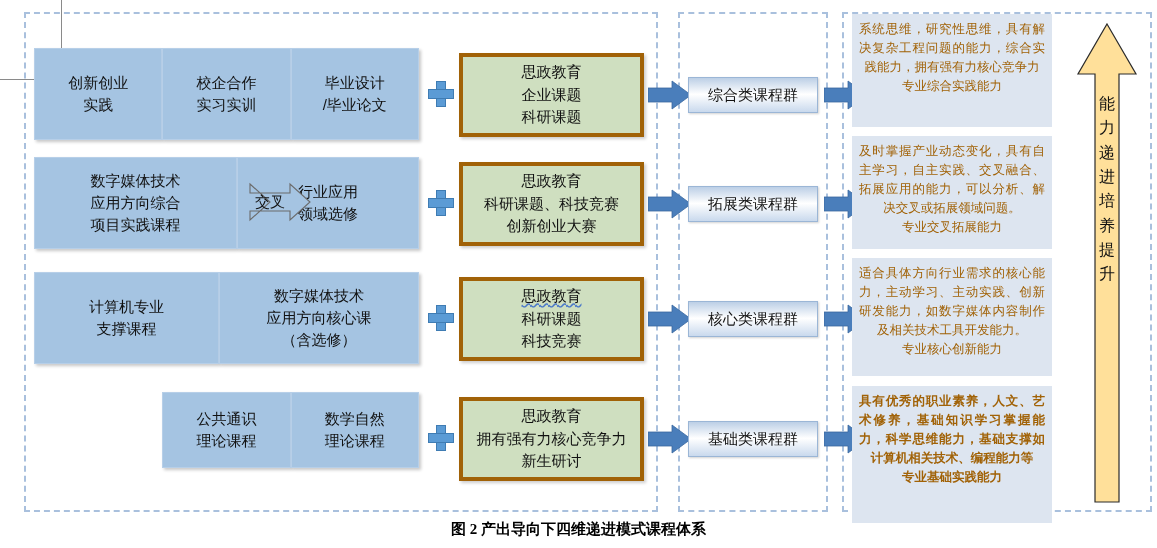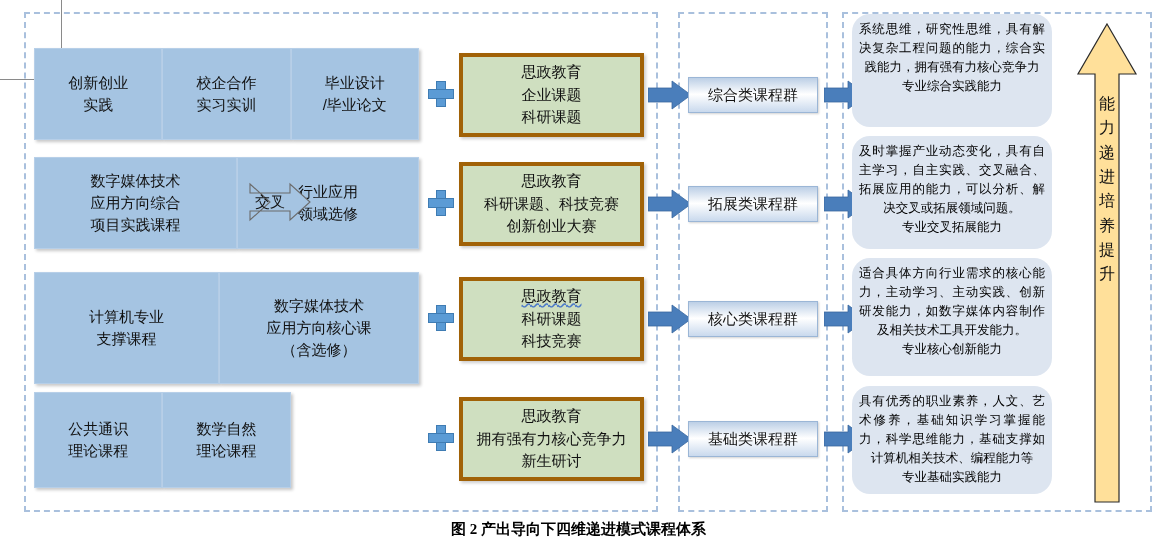--- a/index.html
+++ b/index.html
@@ -63,25 +63,25 @@
   }
   .course-box .cb-inner { padding: 2px 4px; }
 
   #row1 { top: 48px;  height: 92px; }
   #row1 .course-box { width: 128.3px; }
 
   #row2 { top: 157px; height: 92px; }
   #row2 .course-box:nth-child(1) { width: 203px; }
   #row2 .course-box:nth-child(2) { width: 182px; }
 
-  #row3 { top: 272px; height: 112px; }
+  #row3 { top: 272px; height: 92px; }
   #row3 .course-box:nth-child(1) { width: 185px; }
   #row3 .course-box:nth-child(2) { width: 200px; }
 
-  #row4 { top: 392px; height: 96px; }
+  #row4 { top: 392px; height: 76px; justify-content: flex-end; }
   #row4 .course-box { width: 128.3px; }
 
   
   .cross-marker {
     position: absolute;
     left: 228px;
     top: 180px;
     width: 84px;
     height: 44px;
     display: flex;
@@ -181,33 +181,32 @@
   
   .outcome-box {
     position: absolute;
     left: 852px;
     width: 200px;
     background: #dde5f0;
     box-sizing: border-box;
     padding: 6px 7px;
     font-size: 12.5px;
     line-height: 1.52;
-    color: #000000;
+    color: #a16207;
     text-align: justify;
     text-align-last: center;
-    border-radius: 18px;
   }
   .outcome-box .summary {
     display: block;
     text-align: center;
   }
   #out1 { top: 14px;  height: 113px; }
   #out2 { top: 136px; height: 113px; }
   #out3 { top: 258px; height: 118px; }
-  #out4 { top: 386px; height: 108px; }
+  #out4 { top: 386px; height: 137px; font-weight: bold; }
 
   
   #gold-arrow {
     position: absolute;
     left: 1076px;
     top: 22px;
     width: 62px;
     height: 482px;
   }
   #gold-arrow svg { display: block; }

